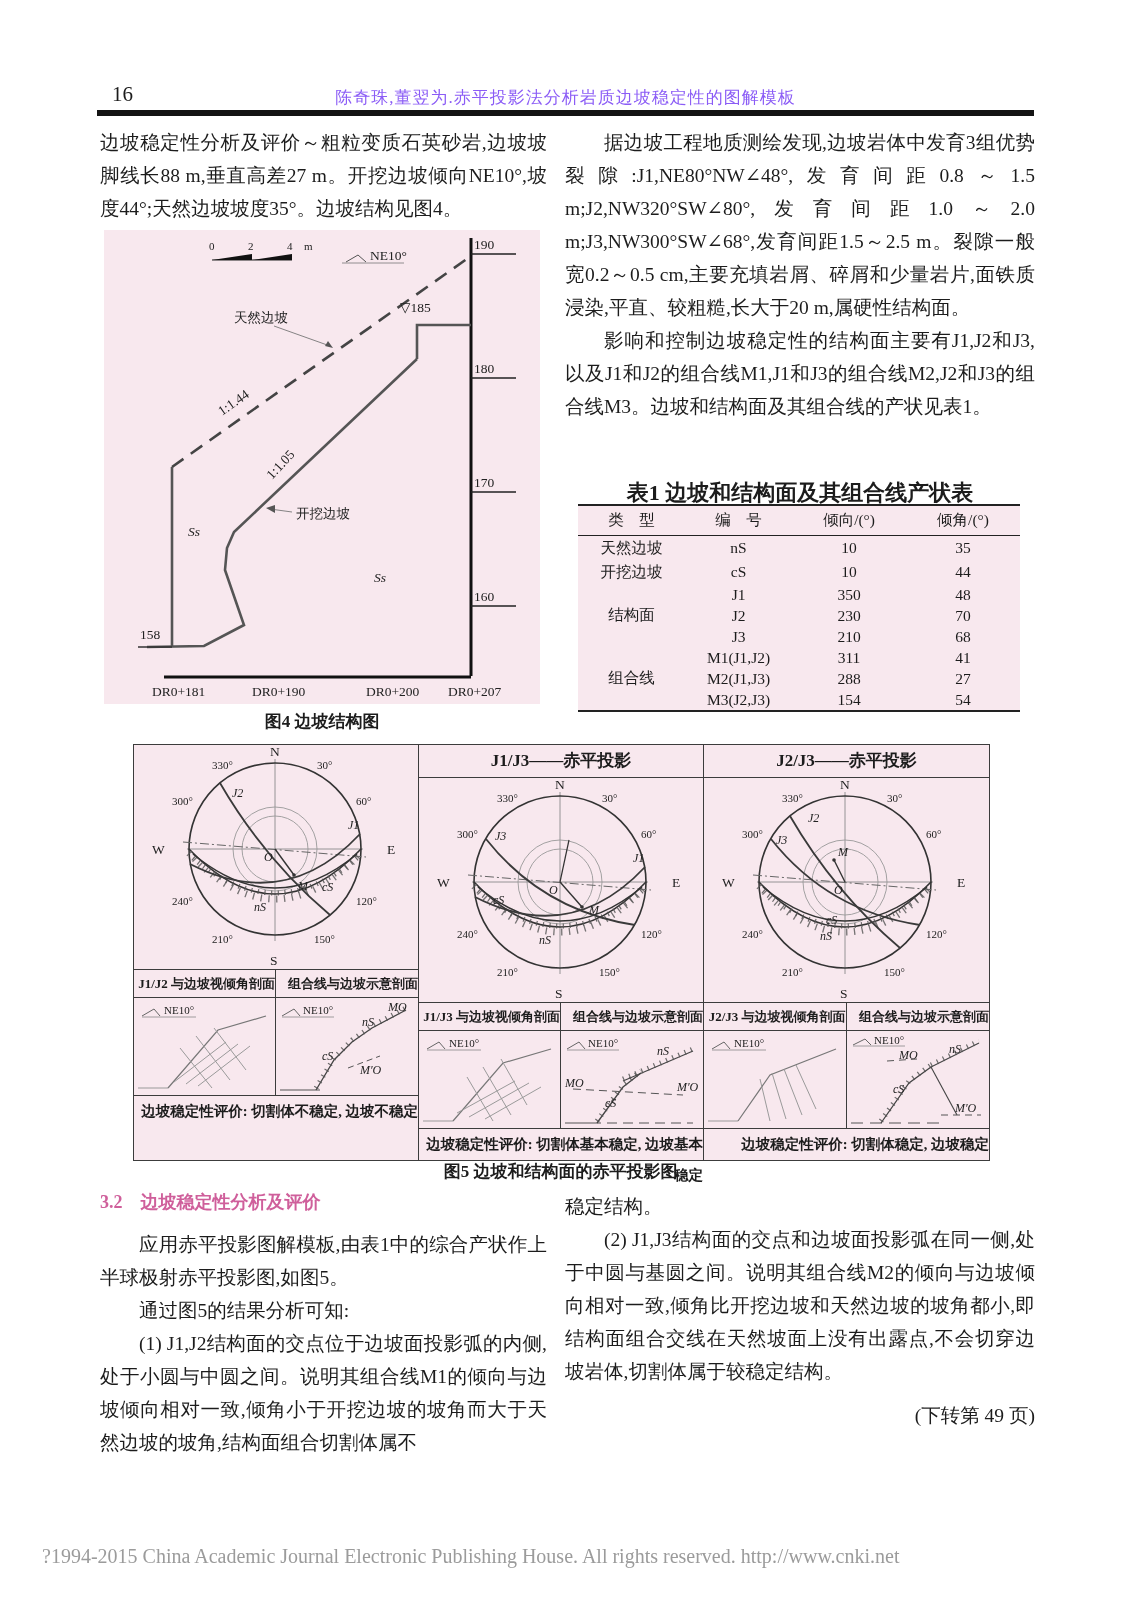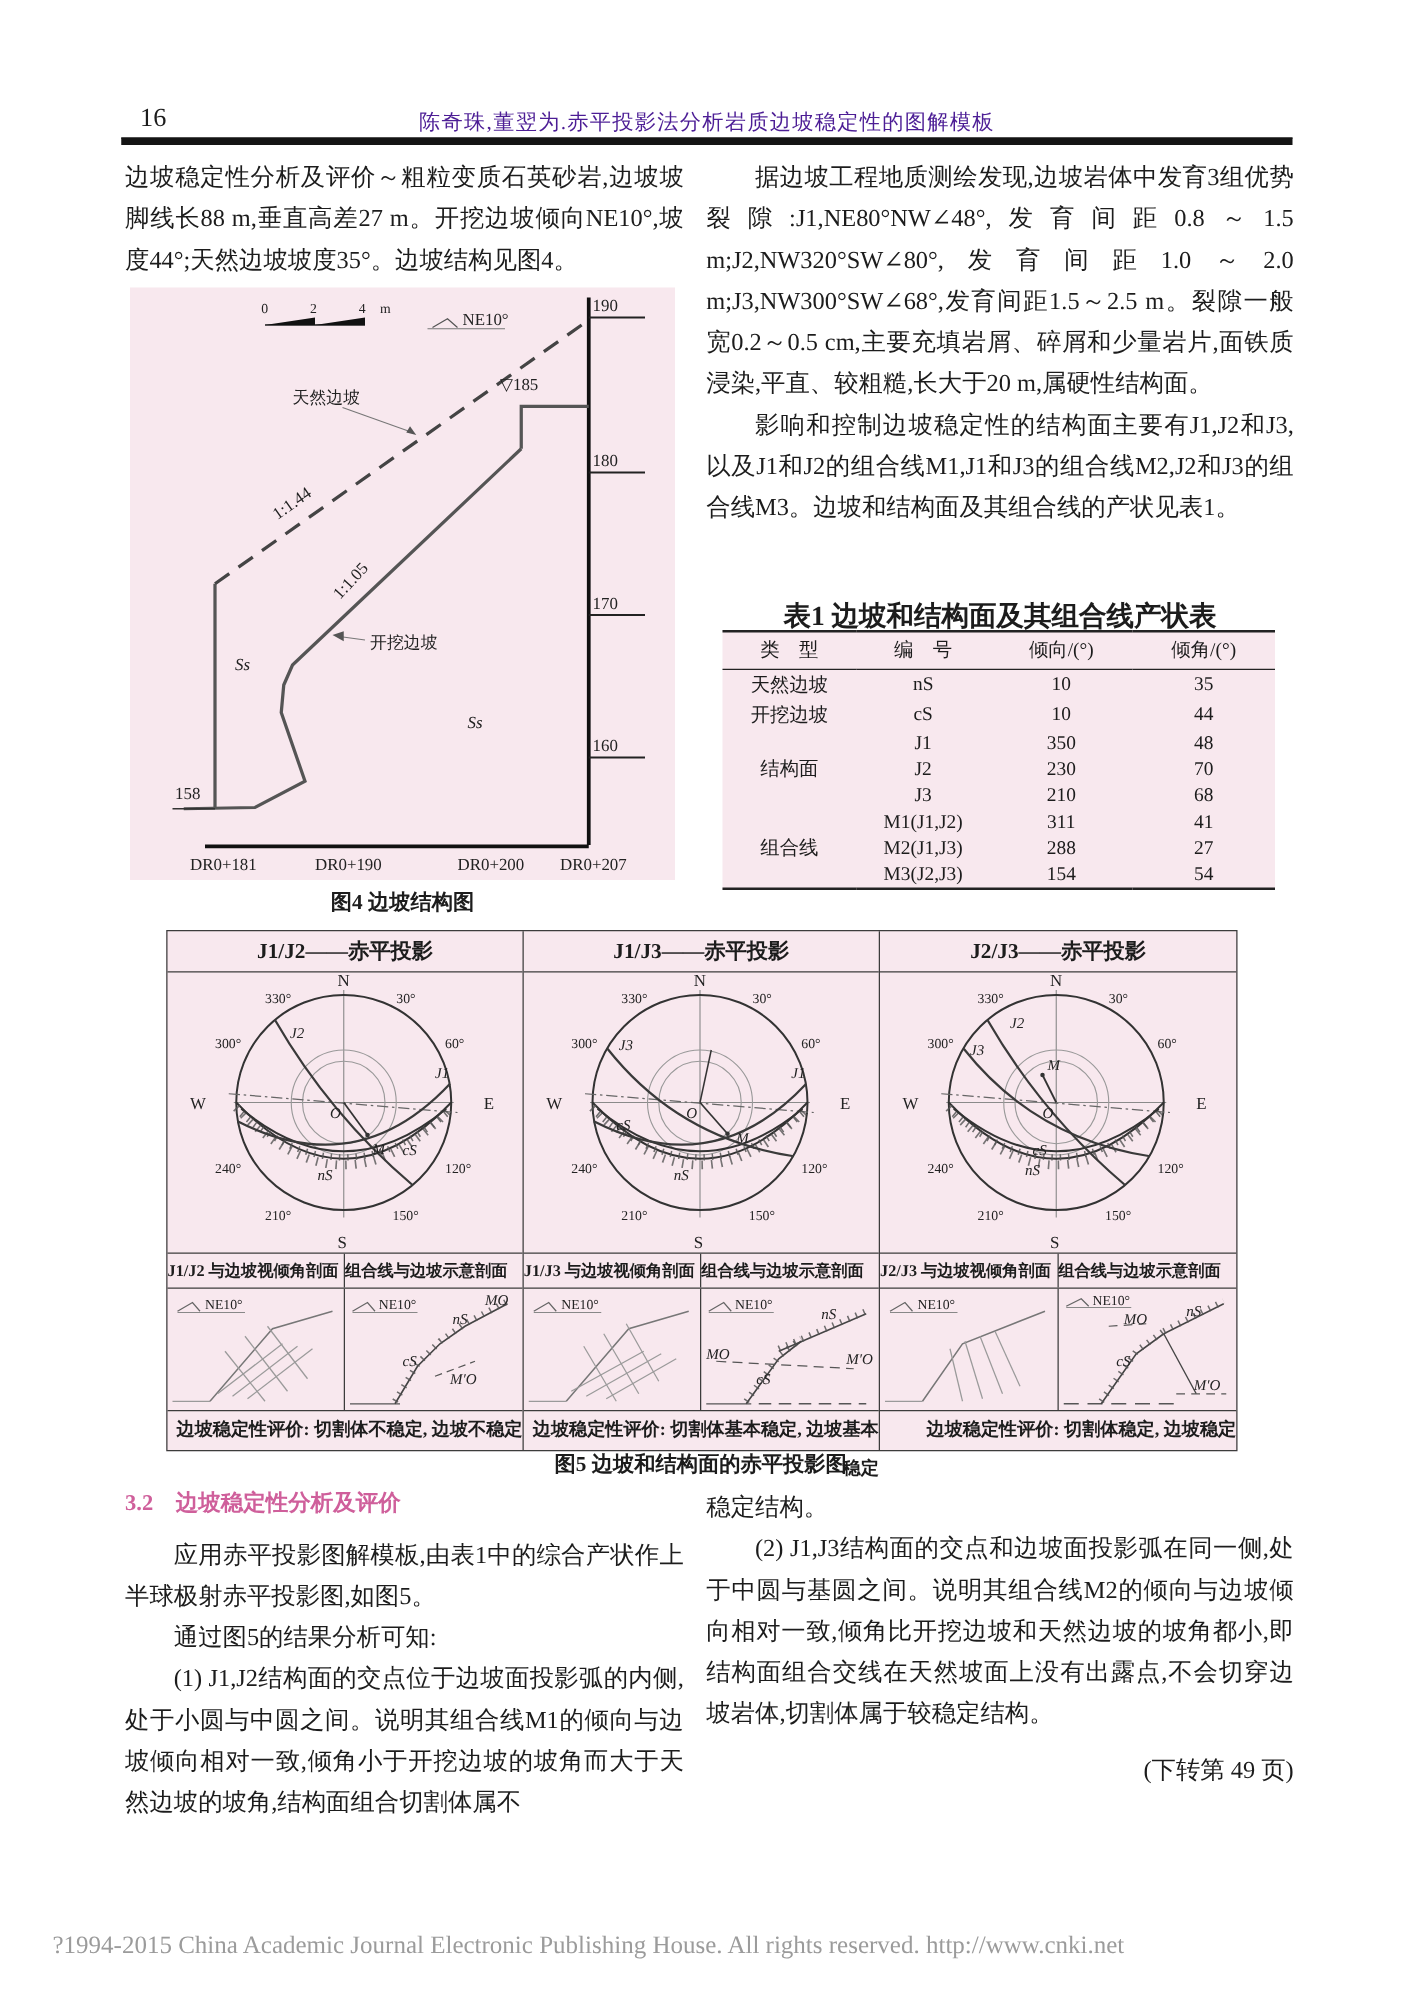--- a/index.html
+++ b/index.html
@@ -1,21 +1,21 @@
 <!DOCTYPE html>
 <html><head>
 <meta charset="utf-8">
 <style>
   html,body{margin:0;padding:0;}
   body{width:1131px;height:1600px;background:#ffffff;position:relative;
        font-family:"Liberation Serif","DejaVu Serif",serif;color:#1c1c1c;}
   .abs{position:absolute;}
   
   .pageno{left:112px;top:82px;font-size:21px;}
-  .htitle{left:0;top:86px;width:1131px;text-align:center;font-size:17px;color:#4c1d95;letter-spacing:1px;}
+  .htitle{left:0;top:86px;width:1131px;text-align:center;font-size:17px;color:#8b5cf6;letter-spacing:1px;}
   .rule{left:97px;top:110px;width:937px;height:5px;background:#141414;border-top:1px solid #141414;}
   
   .colL{left:100px;width:447px;}
   .colR{left:565px;width:470px;}
   p.body{margin:0;font-size:19.5px;line-height:33px;text-align:justify;}
   p.ind{text-indent:2em;}
   
   .fig4{left:104px;top:230px;width:436px;height:474px;background:#f8e8ee;}
   .figcap{font-weight:bold;font-size:17px;text-align:center;}
   .cap4{left:104px;top:710px;width:436px;}
@@ -27,21 +27,21 @@
   table.t1 td{text-align:center;padding:1.5px 2px;}
   
   .fig5{left:133px;top:744px;width:855px;background:#f8e8ee;border:1.5px solid #3c3c3c;
         display:grid;grid-template-columns:1fr 1fr 1fr;}
   .panel{border-right:1.5px solid #3c3c3c;}
   .panel:last-child{border-right:none;}
   .ptitle{height:32px;line-height:32px;text-align:center;font-weight:bold;font-size:17px;
           border-bottom:1.5px solid #3c3c3c;}
   .pnet{height:224px;border-bottom:1.5px solid #3c3c3c;}
   .psub{display:grid;grid-template-columns:1fr 1fr;border-bottom:1.5px solid #3c3c3c;}
-  .psub div{height:27px;line-height:27px;text-align:left;font-weight:bold;font-size:13px;}
+  .psub div{height:27px;line-height:27px;text-align:right;font-weight:bold;font-size:13px;}
   .psub div:first-child{border-right:1.5px solid #3c3c3c;}
   .psec{display:grid;grid-template-columns:1fr 1fr;border-bottom:1.5px solid #3c3c3c;}
   .psec .cell{height:97px;}
   .psec .cell:first-child{border-right:1.5px solid #3c3c3c;}
   .peval{height:31px;line-height:31px;text-align:right;font-weight:bold;font-size:14.5px;}
   .cap5{left:133px;top:1160px;width:855px;}
   
   .s32{left:100px;top:1190px;font-size:18px;font-weight:bold;color:#cf5f9b;}
   .s32 .no{margin-right:18px;}
   .noteR{text-align:right;font-size:19.5px;margin-top:14px;}
@@ -208,21 +208,20 @@
       <td>M3(J2,J3)</td>
       <td>154</td>
       <td>54</td>
     </tr>
   </tbody>
 </table>
 
 <div class="abs fig5">
 
   <div class="panel">
-    <div class="ptitle">J1/J2——赤平投影</div>
     <div class="pnet">
       <svg width="283" height="222" viewBox="0 0 283 222">
         <line x1="141" y1="14" x2="141" y2="196" class="axis"></line>
         <line x1="53" y1="104" x2="229" y2="104" class="axis"></line>
         <circle cx="141" cy="104" r="86" class="k"></circle>
         <circle cx="141" cy="104" r="33" class="thin"></circle>
         <circle cx="141" cy="104" r="42" class="thin"></circle>
         <path d="M 49,97 L 232,112" class="dd"></path>
         <path d="M 55,104 Q 141,194 227,104" class="k"></path>
         <path d="M 55,108 Q 141,200 227,108" class="hach"></path>

